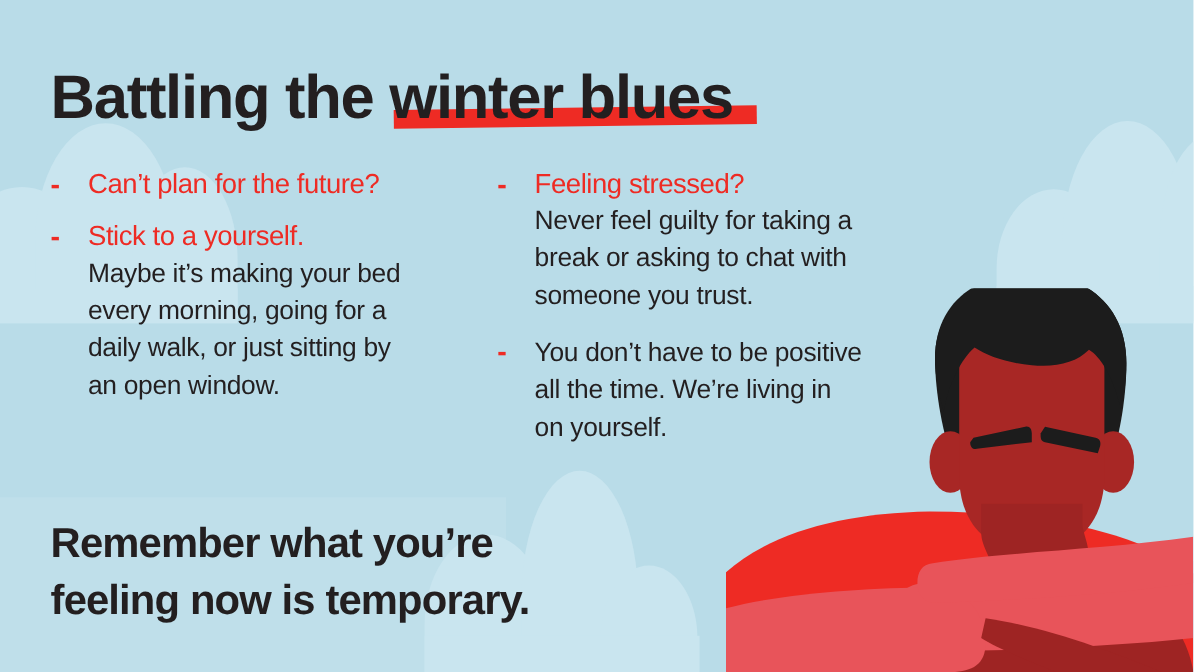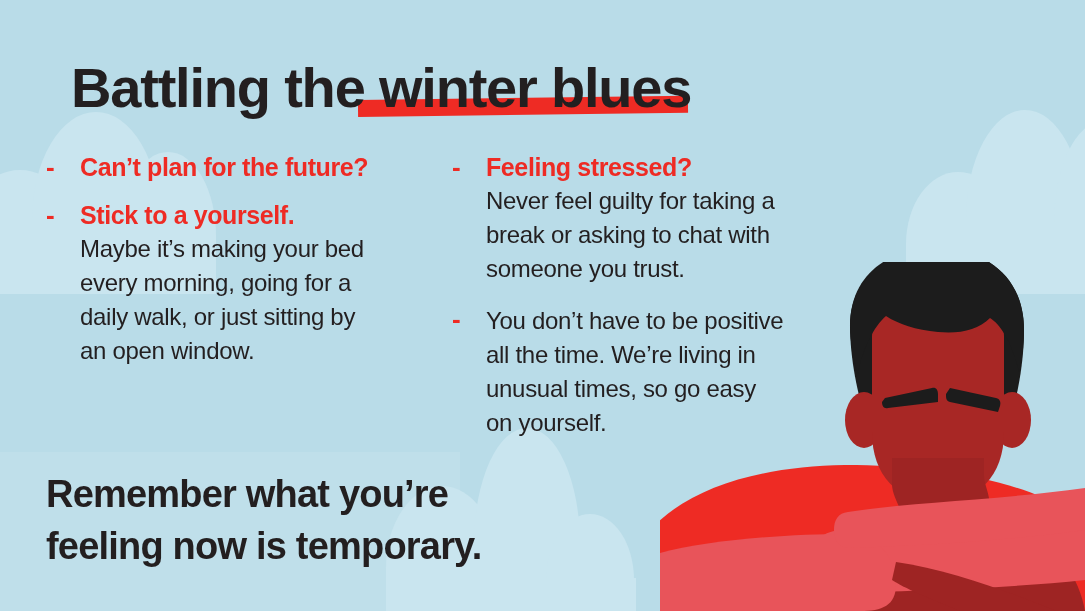--- a/index.html
+++ b/index.html
@@ -75,21 +75,20 @@
   
   #title {
     position: absolute;
     left: 46px;
     top: 55px;
     font-size: 56px;
     font-weight: bold;
     color: #231f20;
     letter-spacing: -1.2px;
     white-space: nowrap;
-    margin-left: 25px;
   }
   #title-underline {
     position: absolute;
     left: 358px;
     top: 100px;
     width: 330px;
     height: 17px;
     background: #ee2b24;
     transform: rotate(-0.75deg);
     transform-origin: left center;
@@ -104,21 +103,21 @@
     position: absolute;
     left: 0;
     top: 0;
     font-size: 26px;
     font-weight: bold;
     color: #ee2b24;
     line-height: 30px;
   }
   .tip-heading {
     font-size: 25px;
-    font-weight: bold;
+    font-weight: normal;
     color: #ee2b24;
     line-height: 30px;
     letter-spacing: -0.4px;
     margin-bottom: 2px;
   }
   .tip-body {
     font-size: 24px;
     color: #231f20;
     line-height: 34px;
     letter-spacing: -0.3px;
@@ -238,21 +237,20 @@
         <span class="ln">break or asking to chat with</span>
         <span class="ln">someone you trust.</span>
       </div>
     </div>
 
     <div class="tip">
       <span class="dash">-</span>
       <div class="tip-body">
         <span class="ln">You don’t have to be positive</span>
         <span class="ln">all the time. We’re living in</span>
-        <span class="ln">unusual times, so go easy</span>
         <span class="ln">on yourself.</span>
       </div>
     </div>
 
   </div>
 
   <div id="footer-note">
     <span class="ln">Remember what you’re</span>
     <span class="ln">feeling now is temporary.</span>
   </div>

